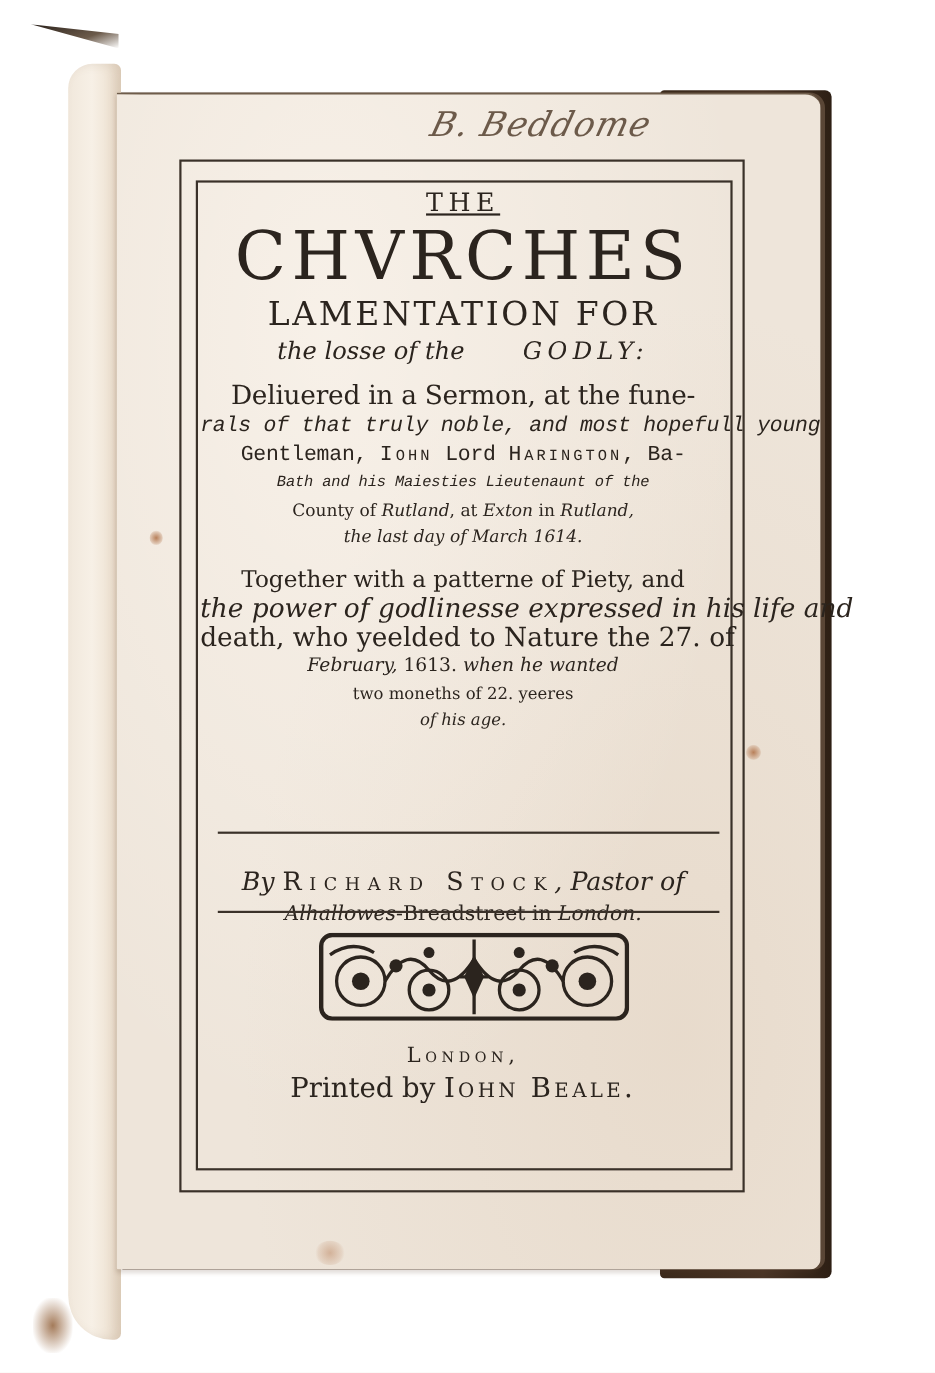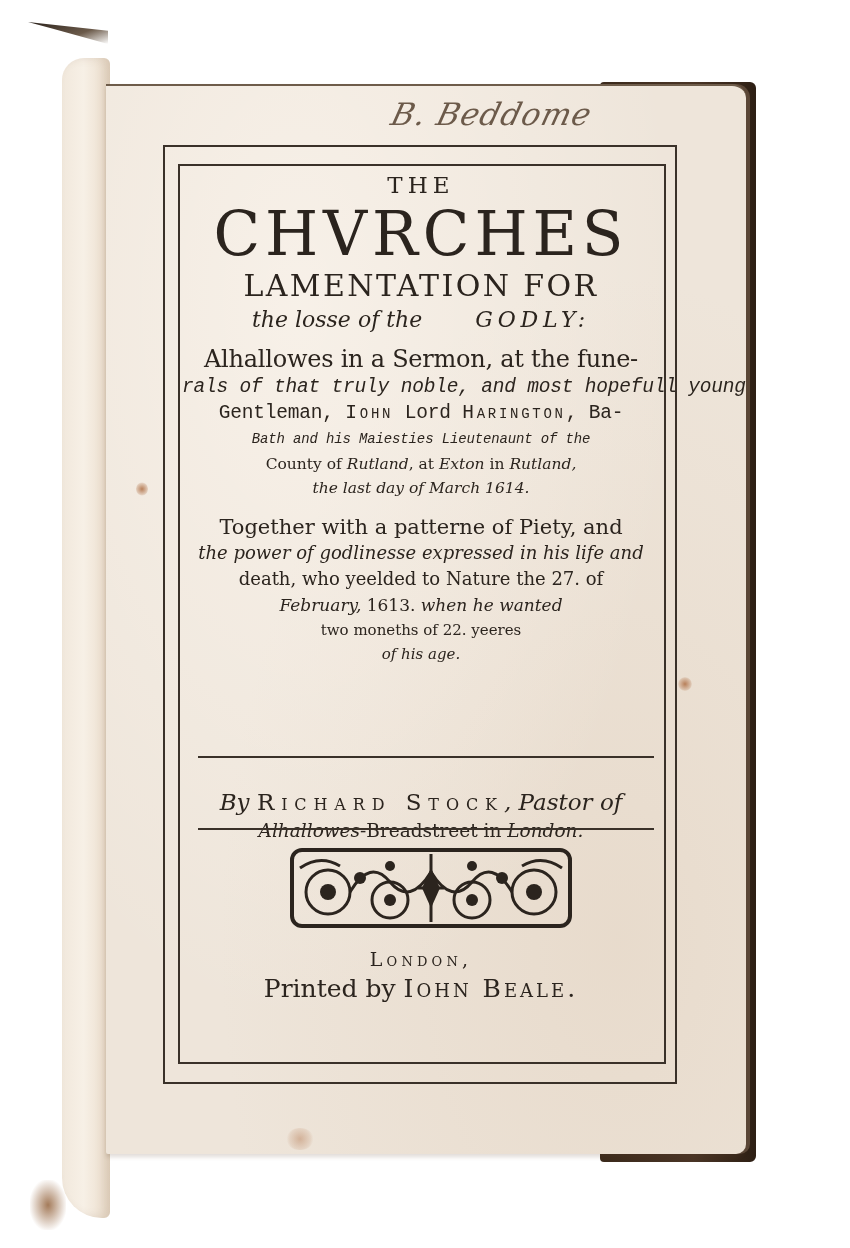--- a/index.html
+++ b/index.html
@@ -56,29 +56,29 @@
       position: absolute; left: 178px; top: 164px; width: 484px; height: 896px;
       border: 2px solid #3a3129;
     }
     .content {
       position: absolute; left: 182px; top: 168px; width: 478px;
       text-align: center; color: #2b241e;
     }
     .l { display: block; white-space: nowrap; }
     .it { font-style: italic; }
     .sc { font-variant: small-caps; letter-spacing: 0.14em; }
-    .t-the { font-size: 23px; letter-spacing: 0.22em; margin-top: 2px; line-height: 30px; }
+    .t-the { font-size: 23px; letter-spacing: 0.22em; margin-top: 2px; line-height: 30px; text-decoration: underline; }
     .t-churches { font-size: 61px; letter-spacing: 0.08em; line-height: 68px; margin-top: 0px; }
     .t-lament { font-size: 30px; letter-spacing: 0.08em; line-height: 36px; }
     .t-losse { font-size: 22px; line-height: 32px; }
     .t-deliv { font-size: 24px; line-height: 30px; margin-top: 8px; letter-spacing: -0.01em; }
     .t-body { font-size: 19.5px; line-height: 26px; letter-spacing: -0.01em; font-family: Liberation Mono, monospace; }
     .t-small { font-size: 15.5px; line-height: 24px; }
     .t-together { font-size: 21px; line-height: 26px; margin-top: 14px; }
-    .t-body2 { font-size: 18px; line-height: 26px; }
+    .t-body2 { font-size: 24px; line-height: 26px; }
     .rule {
       position: absolute; height: 2px; background: #3a3129;
     }
     .t-by { font-size: 23px; line-height: 30px; }
     .t-alb { font-size: 18.5px; line-height: 28px; }
     .ornament {
       position: absolute; left: 290px; top: 848px; width: 282px; height: 80px;
     }
     .t-london { font-size: 19px; letter-spacing: 0.22em; line-height: 26px; }
     .t-printed { font-size: 25px; line-height: 34px; }
@@ -106,21 +106,21 @@
 
 <div class="border-outer"></div>
 <div class="border-inner"></div>
 
 <div class="content">
   <span class="l t-the">THE</span>
   <span class="l t-churches">CHVRCHES</span>
   <span class="l t-lament">LAMENTATION FOR</span>
   <span class="l t-losse"><span class="it">the losse of the</span> <span class="it" style="letter-spacing:0.22em;margin-left:46px;">GODLY:</span></span>
 
-  <span class="l t-deliv">Alhallowes in a Sermon, at the fune-</span>
+  <span class="l t-deliv">Deliuered in a Sermon, at the fune-</span>
   <span class="l t-body it">rals of that truly noble, and most hopefull young</span>
   <span class="l t-body"><span>Gentleman, </span><span class="sc">Iohn</span><span> Lord </span><span class="sc">Harington</span><span>, Ba-</span></span>
   <span class="l t-body it" style="font-size:14px;">Bath and his Maiesties Lieutenaunt of the</span>
   <span class="l t-small"><span>County of </span><span class="it">Rutland</span><span>, at </span><span class="it">Exton</span><span> in </span><span class="it">Rutland,</span></span>
   <span class="l t-small it">the last day of March 1614.</span>
 
   <span class="l t-together">Together with a patterne of Piety, and</span>
   <span class="l t-body2 it">the power of godlinesse expressed in his life and</span>
   <span class="l t-body2">death, who yeelded to Nature the 27. of</span>
   <span class="l t-body2" style="font-size:17px;"><span class="it">February,</span><span> 1613. </span><span class="it">when he wanted</span></span>

